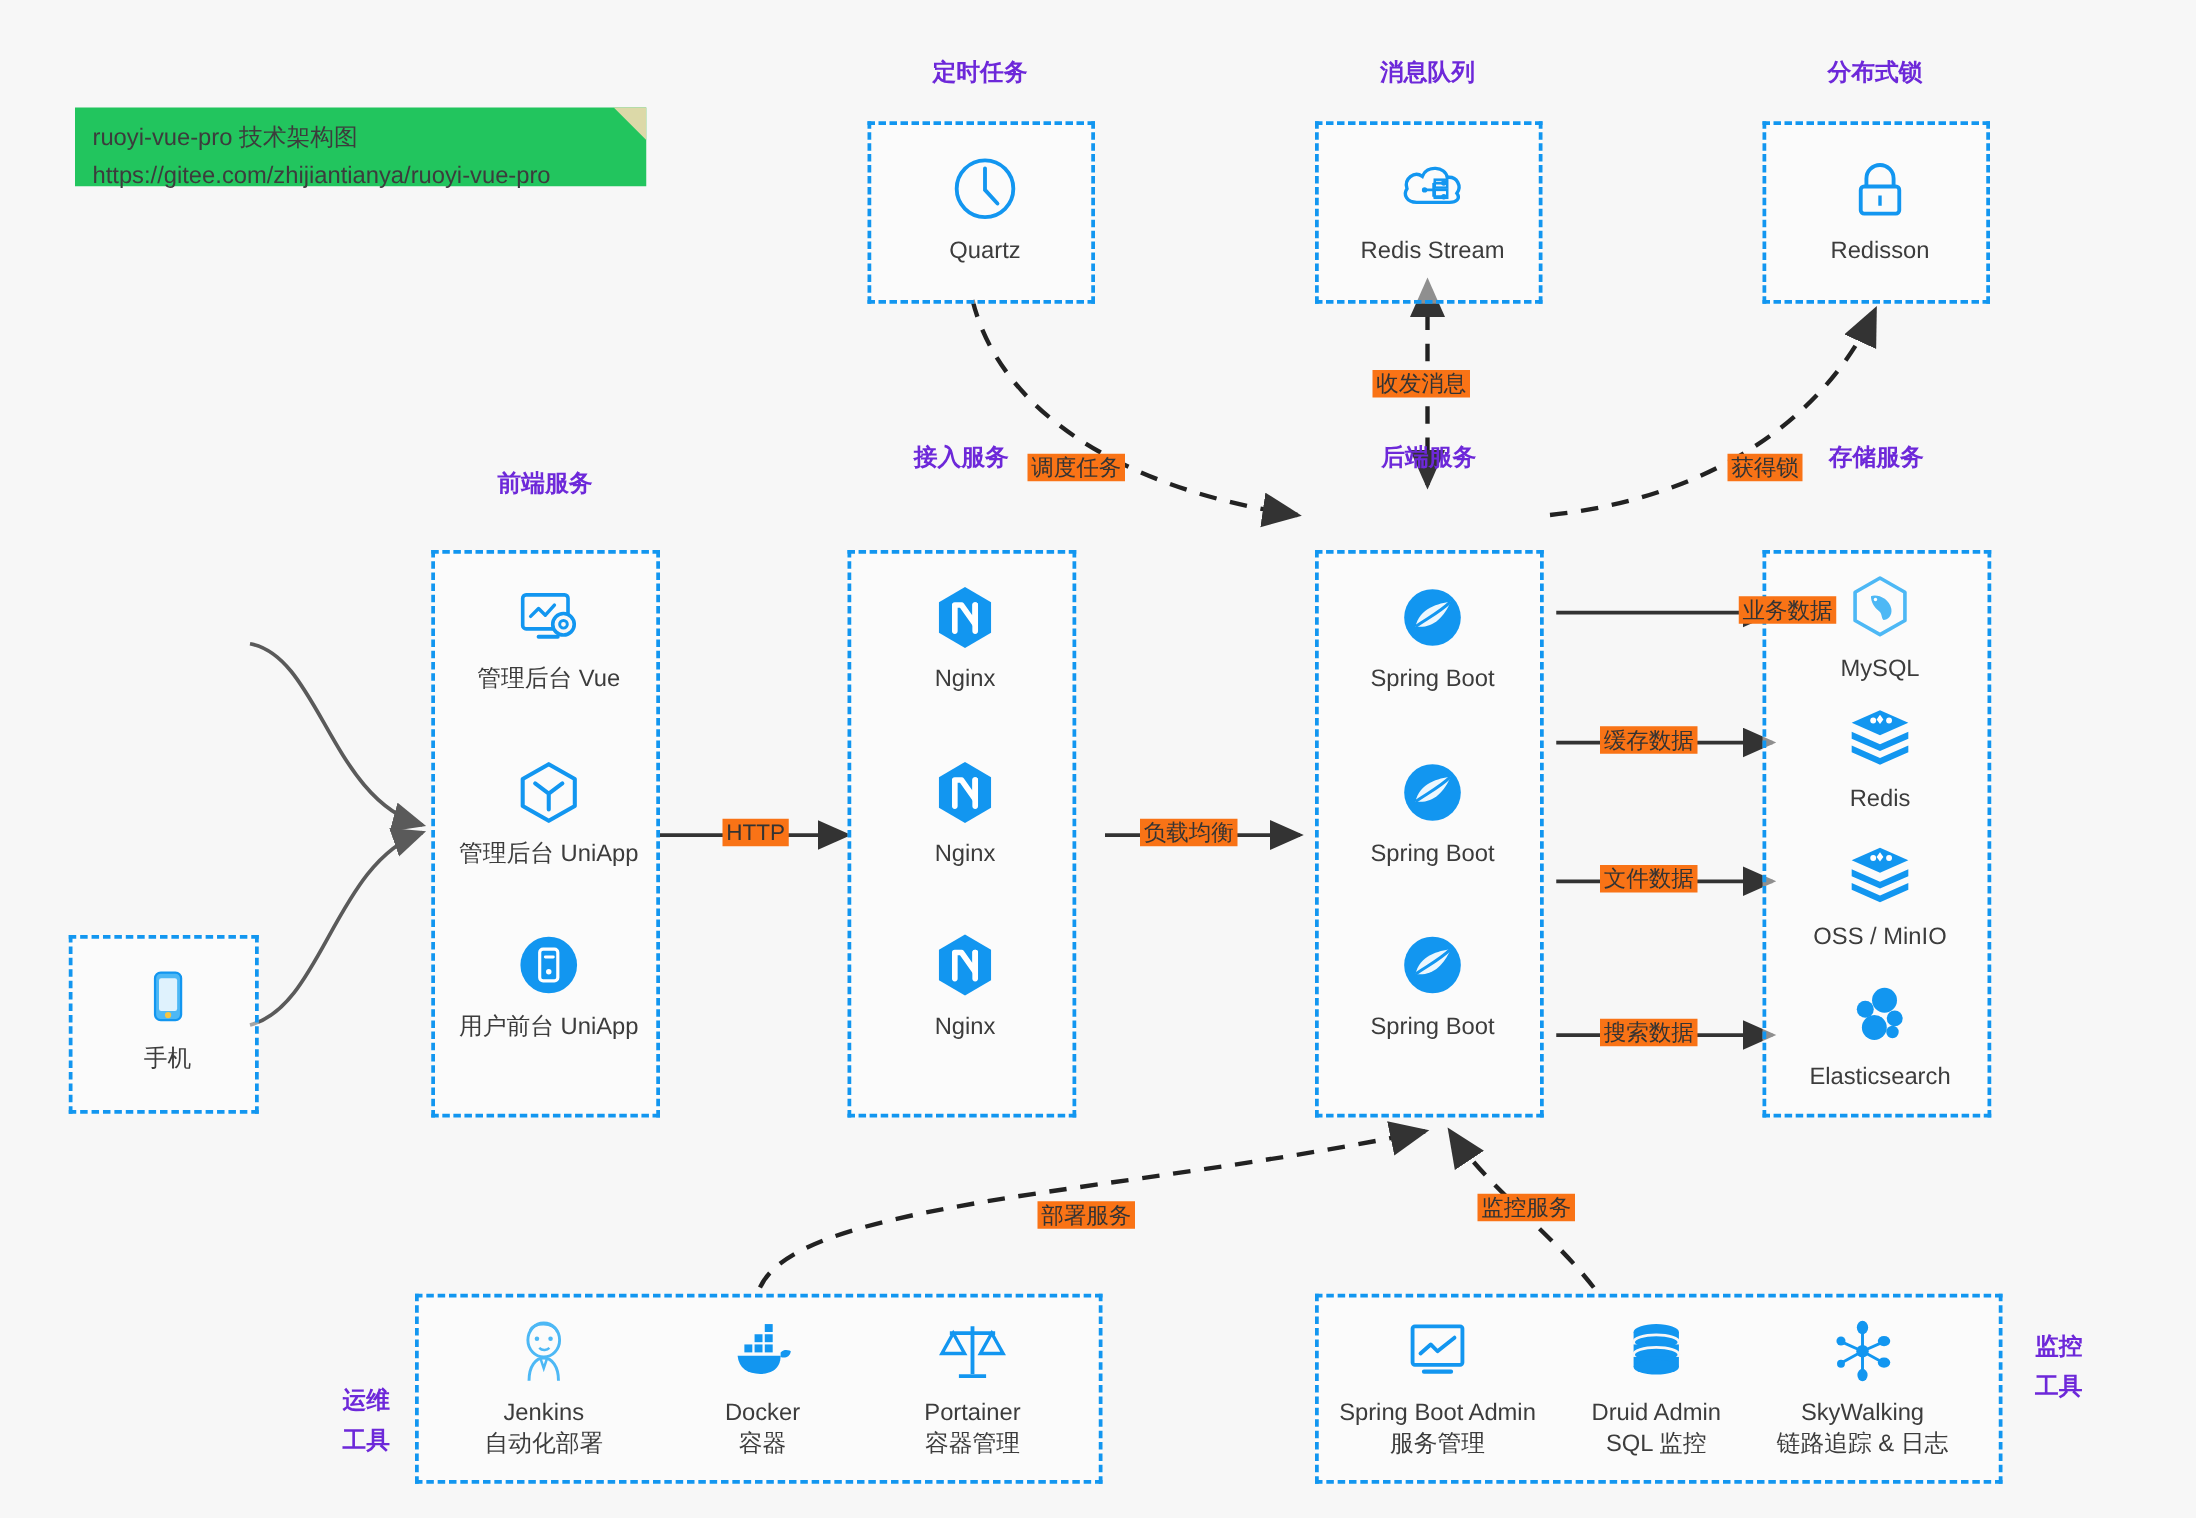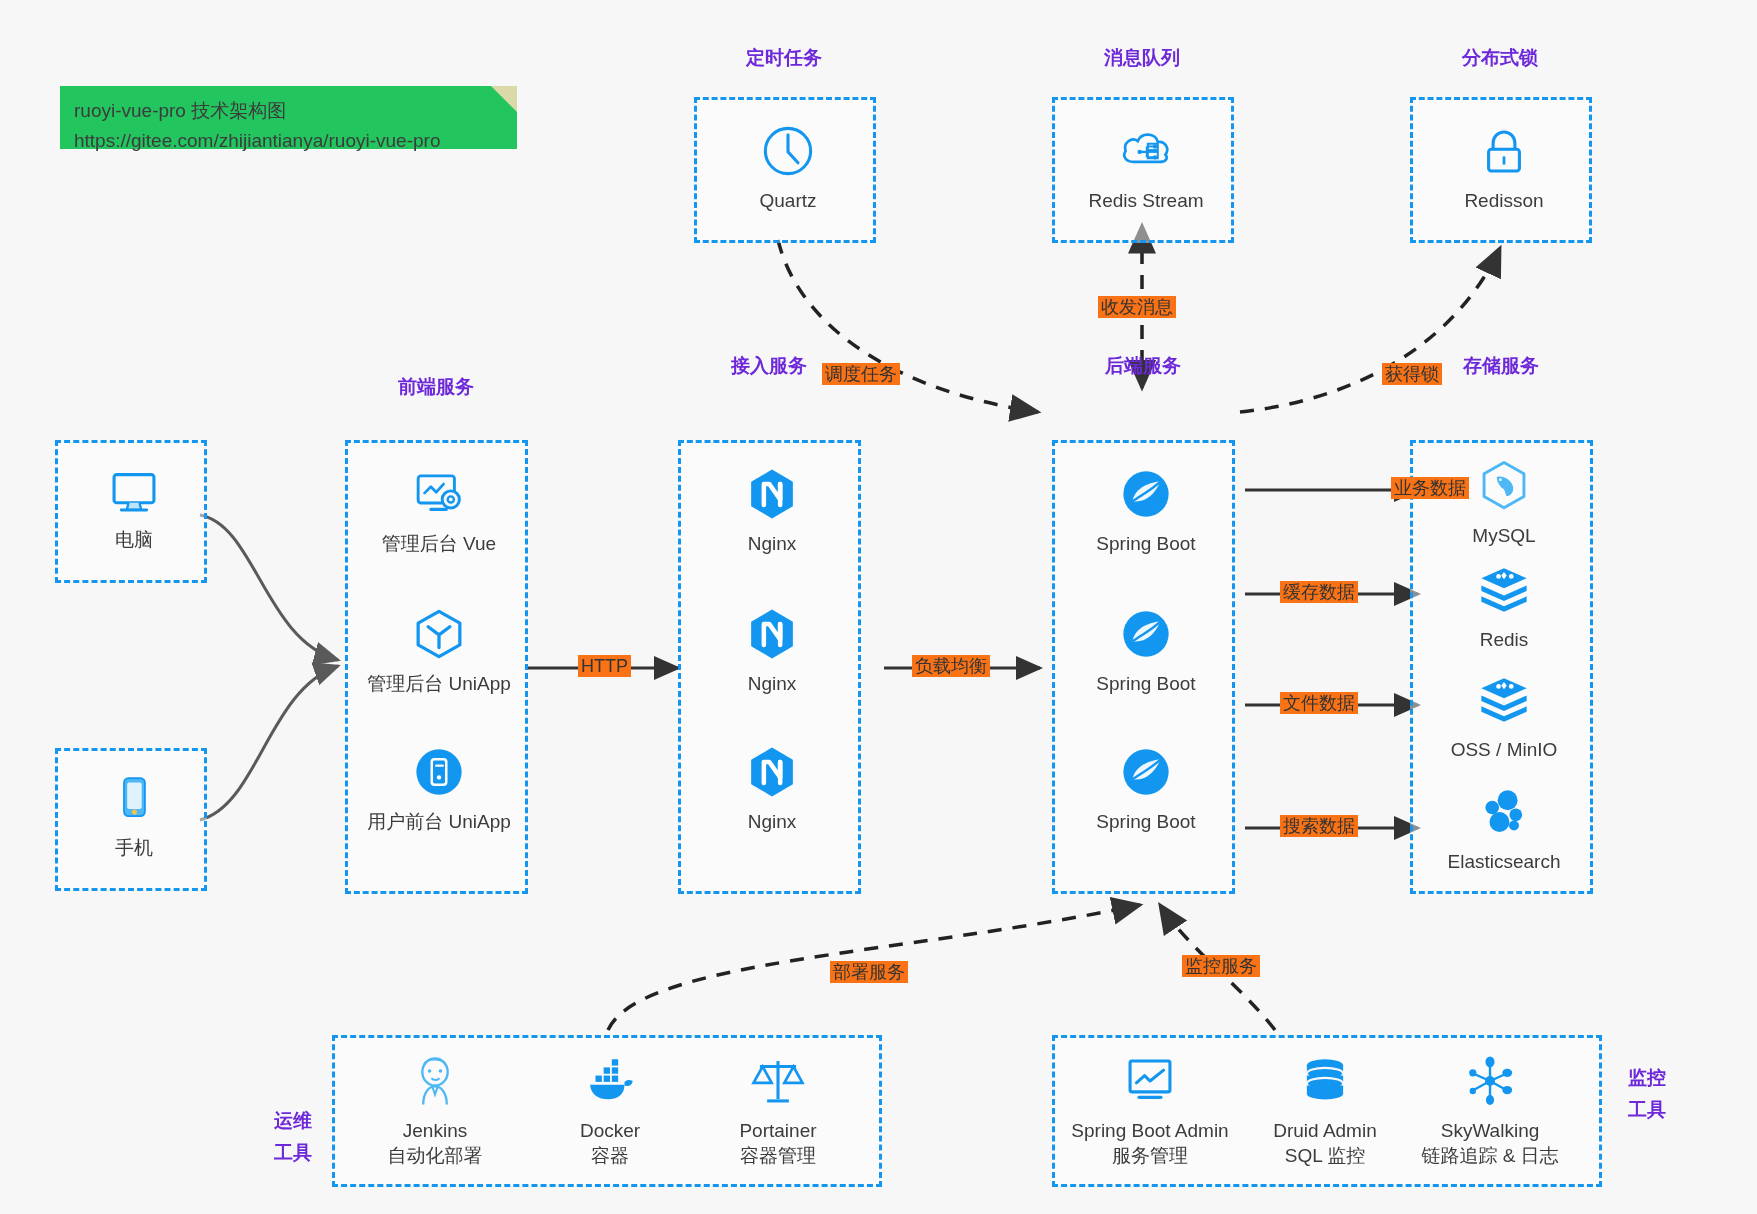--- a/index.html
+++ b/index.html
@@ -138,30 +138,20 @@
     <div class="node" style="left:16px;top:22px;">
       <svg class="ic" viewBox="0 0 64 64">
         <path d="M20 30 V23 a12 12 0 0 1 24 0 V30" fill="none" stroke="#1296f0" stroke-width="3.4"></path>
         <rect x="15" y="30" width="34" height="24" rx="3" fill="none" stroke="#1296f0" stroke-width="3.4"></rect>
         <line x1="32" y1="38" x2="32" y2="47" stroke="#1296f0" stroke-width="3"></line>
       </svg>
       <div class="lb">Redisson</div>
     </div>
   </div>
 
-  <div class="group" style="left:55px;top:440px;width:152px;height:143px;">
-    <div class="node" style="left:1px;top:18px;">
-      <svg class="ic" viewBox="0 0 64 64">
-        <rect x="10" y="15" width="44" height="31" rx="3" fill="none" stroke="#1296f0" stroke-width="3.4"></rect>
-        <path d="M26 46 L24 54 L40 54 L38 46" fill="#bfe5fb" stroke="#1296f0" stroke-width="2.6" stroke-linejoin="round"></path>
-        <line x1="18" y1="54" x2="46" y2="54" stroke="#1296f0" stroke-width="3.2" stroke-linecap="round"></line>
-      </svg>
-      <div class="lb">电脑</div>
-    </div>
-  </div>
 
   <div class="group" style="left:55px;top:748px;width:152px;height:143px;">
     <div class="node" style="left:1px;top:18px;">
       <svg class="ic" viewBox="0 0 64 64">
         <rect x="21" y="10" width="23" height="42" rx="5" fill="#4db8f5" stroke="#1296f0" stroke-width="2"></rect>
         <rect x="24.5" y="15" width="16" height="29" rx="2" fill="#dff2fd"></rect>
         <circle cx="32.5" cy="47.5" r="2.8" fill="#f5c542"></circle>
       </svg>
       <div class="lb">手机</div>
     </div>

